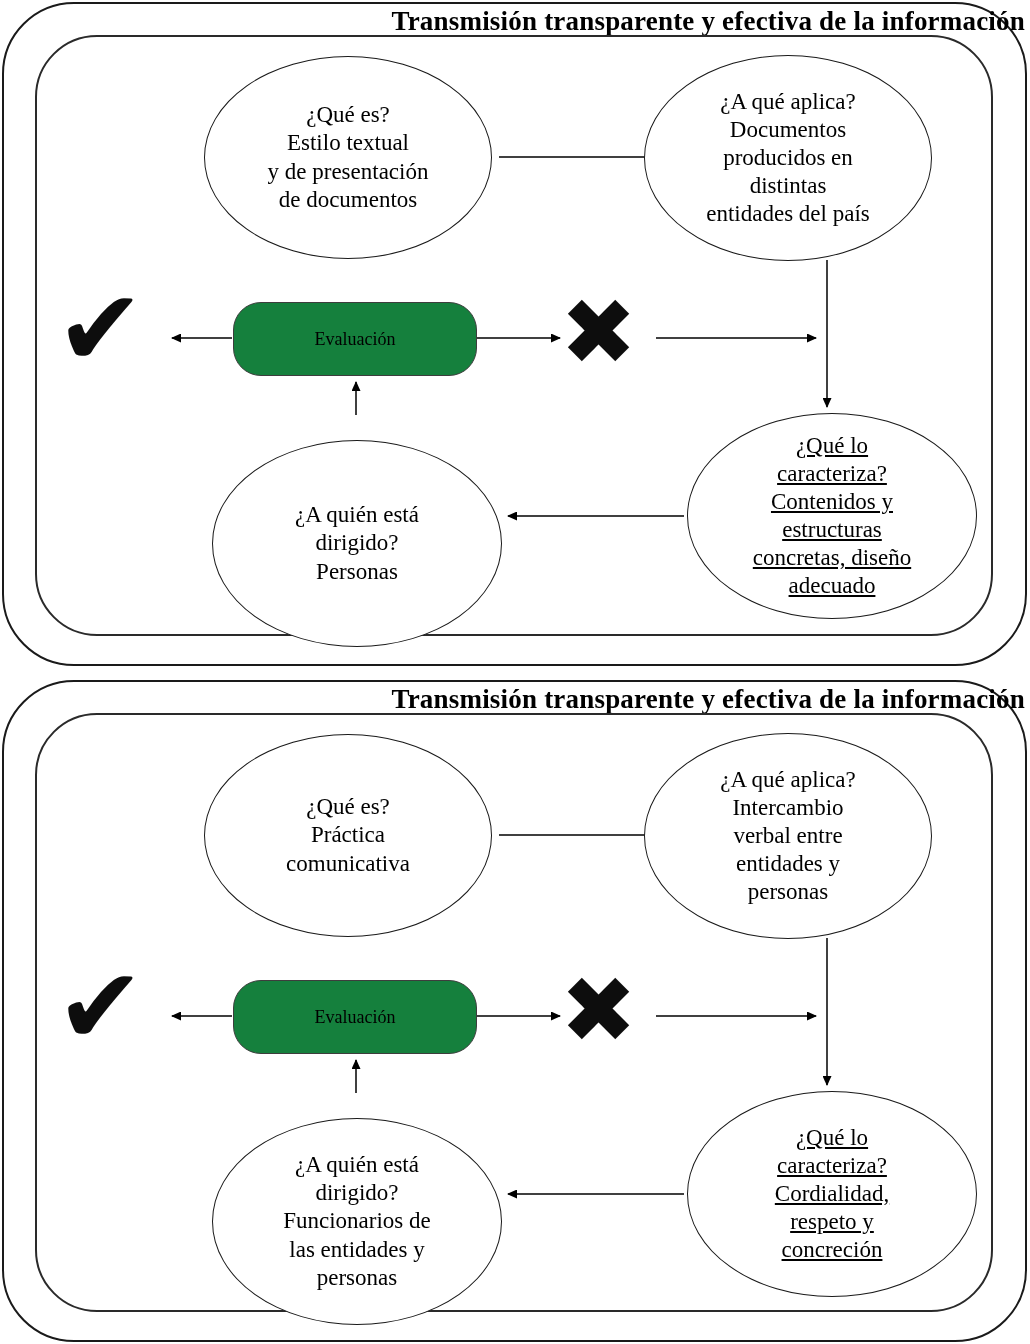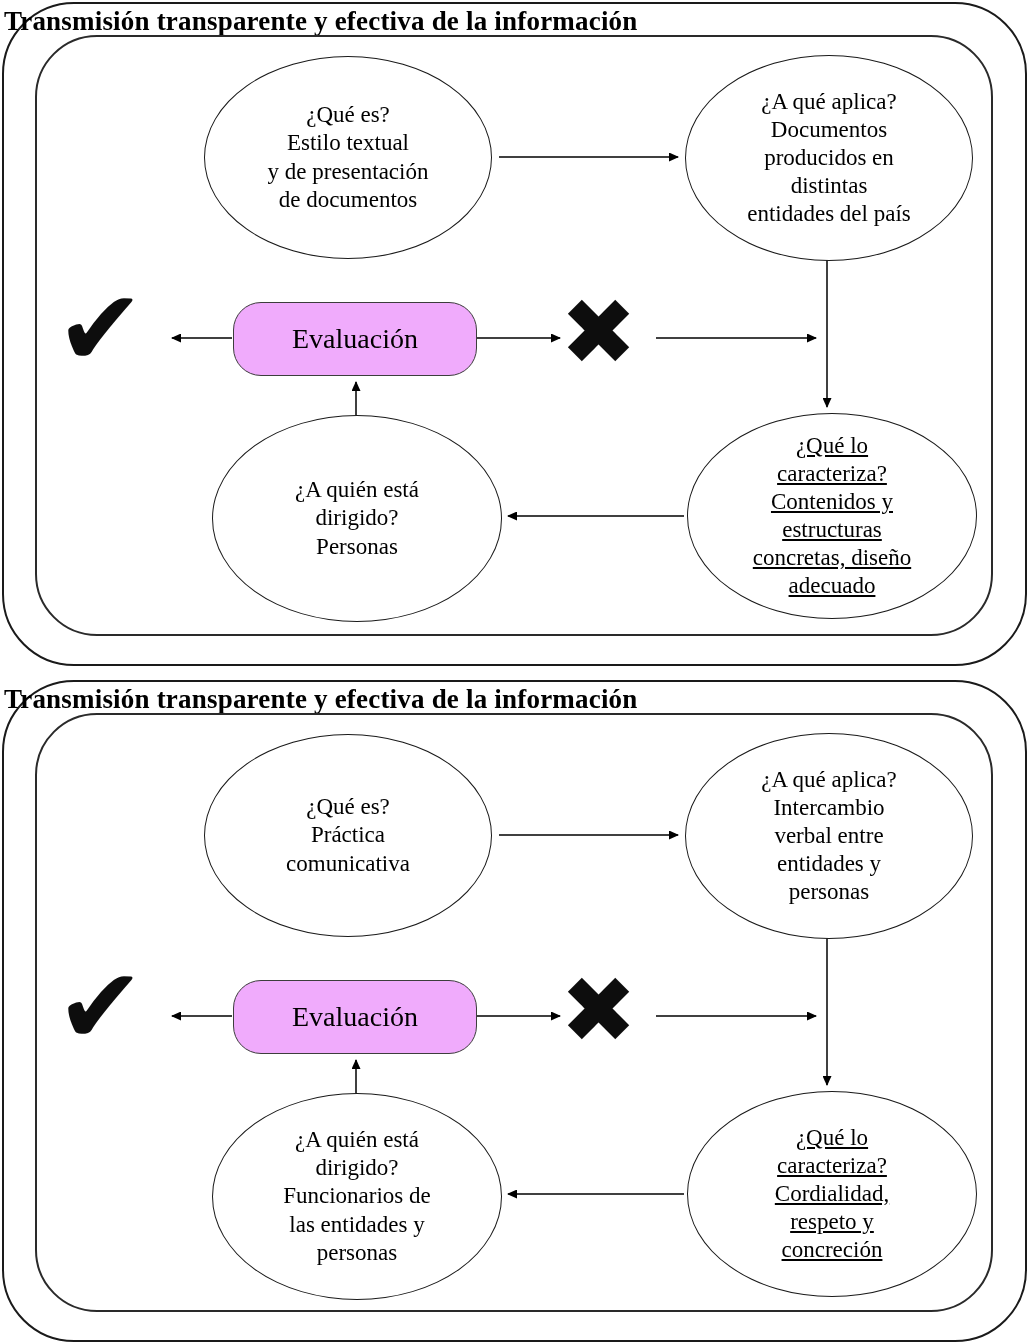--- a/index.html
+++ b/index.html
@@ -25,21 +25,21 @@
     box-sizing: border-box;
     background: #fff;
   }
   .panel.p1 { top: 2px; height: 664px; }
   .panel.p2 { top: 680px; height: 662px; }
   .panel-title {
     position: absolute;
     top: 2px;
     left: 0;
     right: 0;
-    text-align: left;
+    text-align: right;
     font-size: 27px;
     font-weight: bold;
     letter-spacing: 0.2px;
   }
   .inner-frame {
     position: absolute;
     left: 31px;
     right: 32px;
     top: 31px;
     bottom: 28px;
@@ -54,37 +54,37 @@
     align-items: center;
     justify-content: center;
     text-align: center;
     font-size: 23px;
     line-height: 1.22;
     white-space: pre-line;
     box-sizing: border-box;
     background: #fff;
   }
   .node.tl { left: 200px; top: 52px;  width: 288px; height: 203px; }
-  .node.tr { left: 681px; top: 51px;  width: 288px; height: 206px; }
+  .node.tr { left: 640px; top: 51px;  width: 288px; height: 206px; }
   .node.br { left: 683px; top: 409px; width: 290px; height: 206px; text-decoration: underline; }
-  .node.bl { left: 208px; top: 411px; width: 290px; height: 207px; text-align: center; }
+  .node.bl { left: 208px; top: 436px; width: 290px; height: 207px; text-align: center; }
   .eval-box {
     position: absolute;
     left: 229px;
     top: 298px;
     width: 244px;
     height: 74px;
     border: 1.5px solid #3d3d3d;
     border-radius: 28px;
     display: flex;
     align-items: center;
     justify-content: center;
-    font-size: 28px;
+    font-size: 18px;
     box-sizing: border-box;
-    background: #f0abfc;
+    background: #15803d;
   }
   .mark {
     position: absolute;
     font-family: "DejaVu Sans", sans-serif;
     font-weight: bold;
     line-height: 1;
     color: #0d0d0d;
   }
   .mark.check { left: 52px;  top: 272px; font-size: 106px; }
   .mark.cross { left: 556px; top: 283px; font-size: 92px; }

